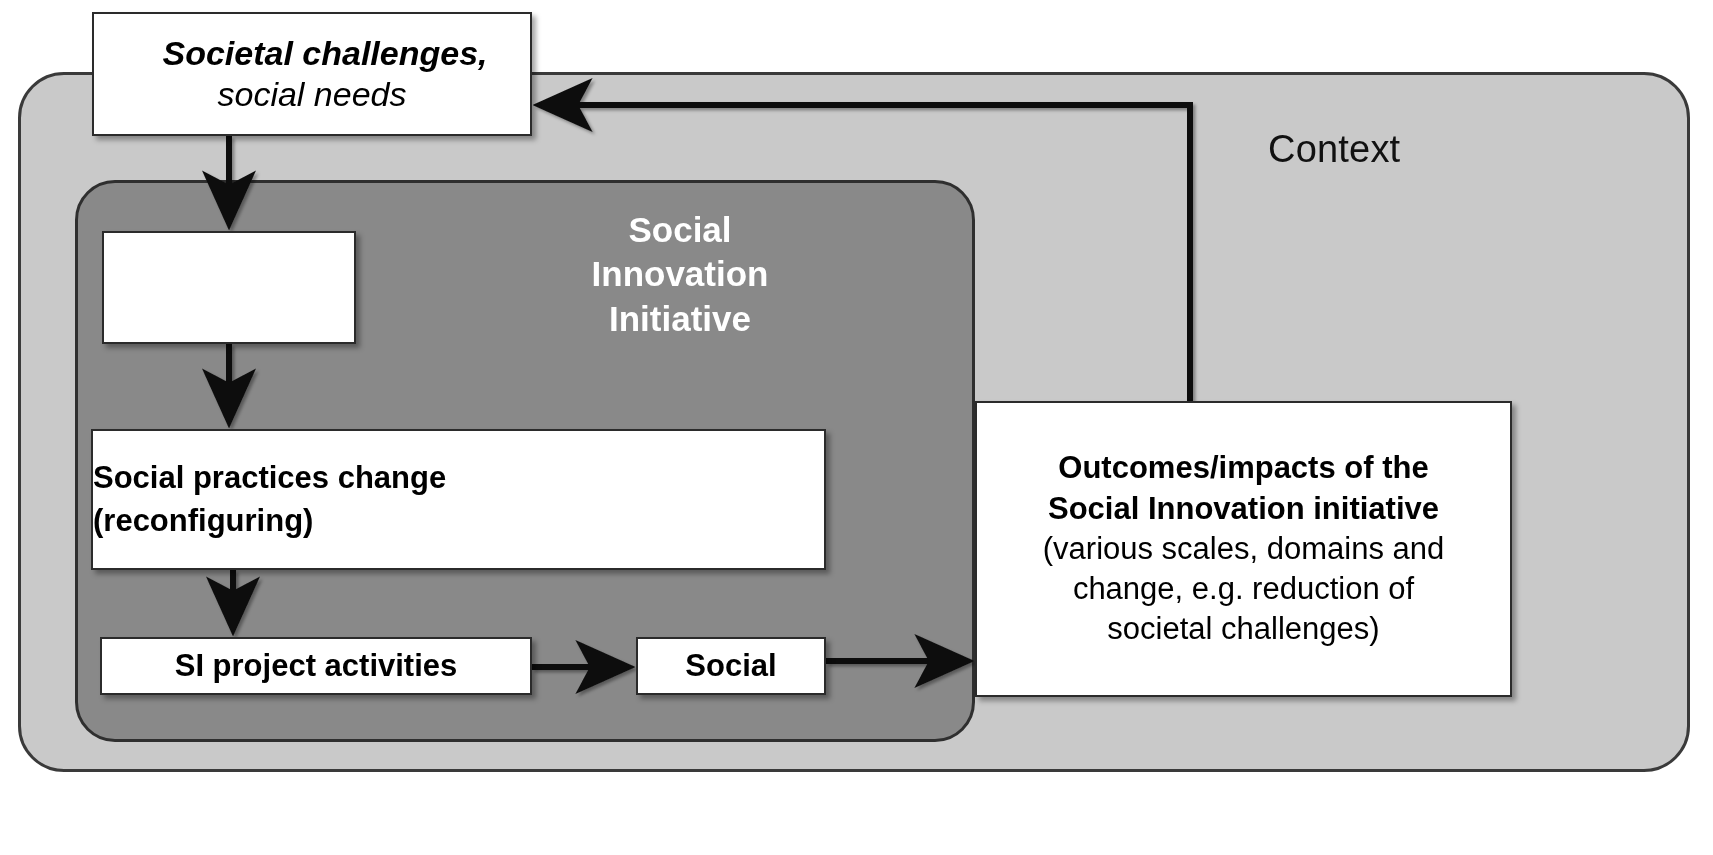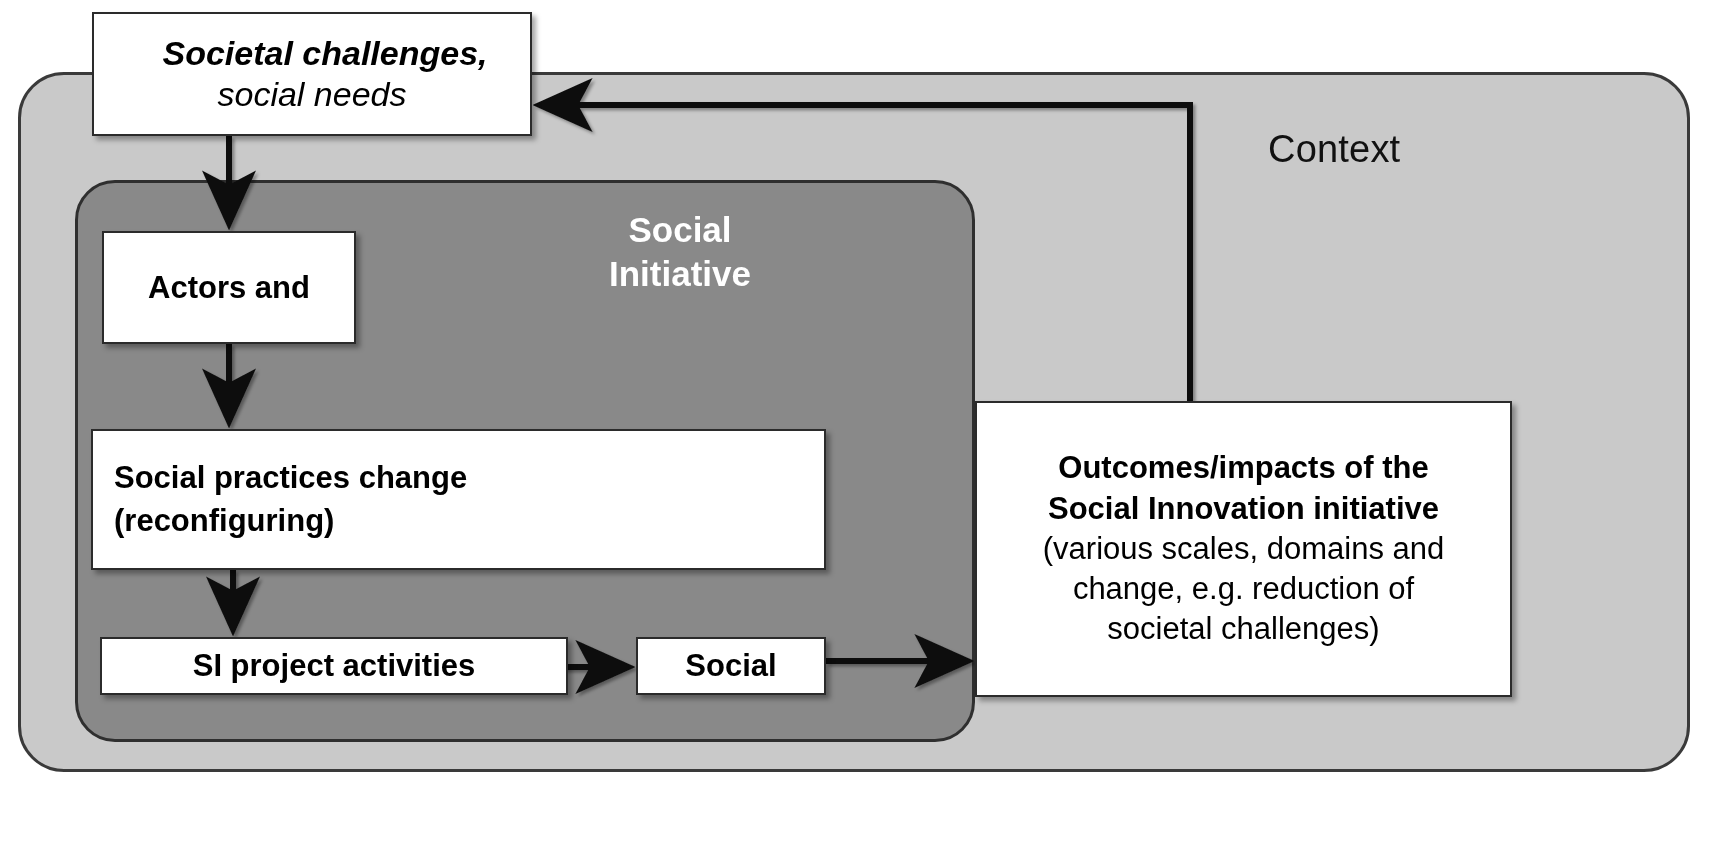--- a/index.html
+++ b/index.html
@@ -108,30 +108,29 @@
 
   .node-practices {
     left: 91px;
     top: 429px;
     width: 735px;
     height: 141px;
     justify-content: flex-start;
   }
   .node-practices .txt {
     text-align: left;
-    padding-left: 21px;
     font-size: 31px;
     font-weight: bold;
     line-height: 1.37;
   }
 
   .node-activities {
     left: 100px;
     top: 637px;
-    width: 468px;
+    width: 432px;
     height: 58px;
     justify-content: center;
   }
   .node-activities .txt {
     text-align: center;
     font-size: 31px;
     font-weight: bold;
   }
 
   .node-outputs {
@@ -177,20 +176,21 @@
 <body>
 
 <div id="canvas">
 
   <div class="context-box"></div>
   <div class="context-label">Context</div>
 
   <div class="si-box"></div>
   <div class="si-label">
     <div>Social</div>
+    <div>Innovation</div>
     <div>Initiative</div>
   </div>
 
   <svg id="arrows" viewBox="0 0 1713 855" xmlns="http://www.w3.org/2000/svg">
     <defs>
       <marker id="ah" markerWidth="10" markerHeight="9" refX="8.6" refY="4.5" orient="auto" markerUnits="strokeWidth">
         <path d="M0,0 L10,4.5 L0,9 L2.4,4.5 Z" fill="#111111"></path>
       </marker>
       <filter id="shadow" x="-50%" y="-50%" width="200%" height="200%">
         <feDropShadow dx="2.5" dy="2.5" stdDeviation="1.6" flood-color="#000000" flood-opacity="0.35"></feDropShadow>
@@ -215,21 +215,20 @@
 
   <div class="node node-societal">
     <div class="txt">
       <div class="l1">Societal challenges,</div>
       <div class="l2">social needs</div>
     </div>
   </div>
 
   <div class="node node-actors">
     <div class="txt">
-      <div>Actors and</div>
     </div>
   </div>
 
   <div class="node node-practices">
     <div class="txt">
       <div>Social practices change</div>
       <div>(reconfiguring)</div>
     </div>
   </div>
 

